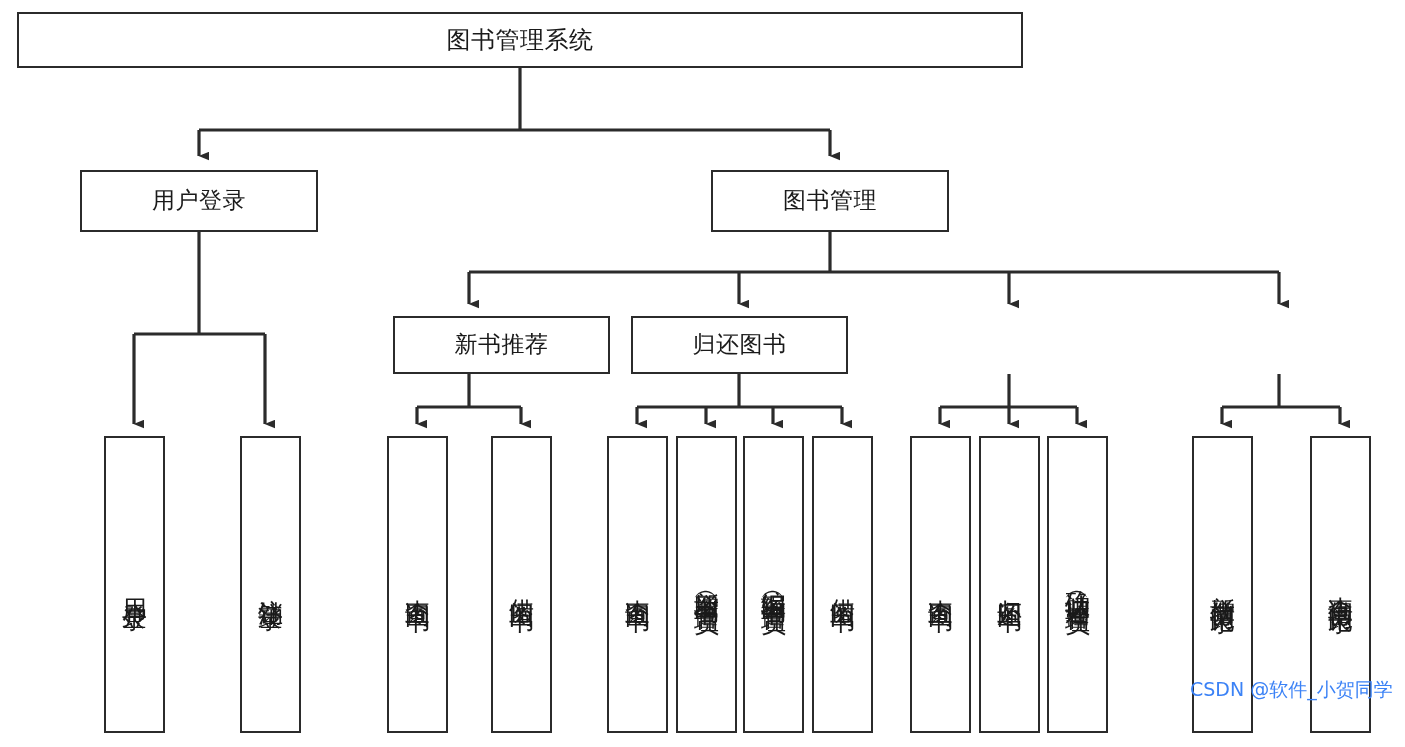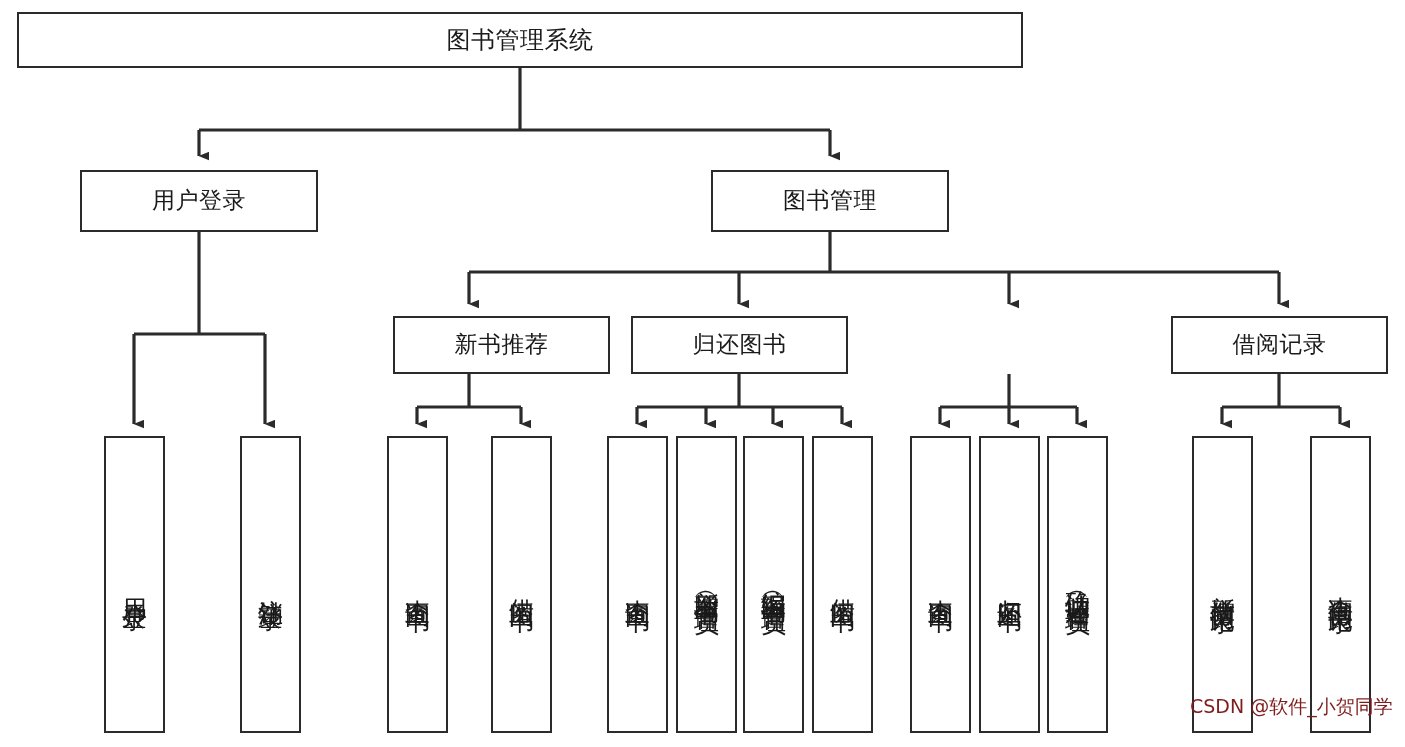--- a/index.html
+++ b/index.html
@@ -58,23 +58,23 @@
     writing-mode: vertical-rl;
     text-orientation: upright;
     font-size: 25px;
     letter-spacing: 3px;
     line-height: 1;
     white-space: nowrap;
   }
   .watermark {
     position: absolute;
     left: 1190px;
-    top: 694px;
+    top: 677px;
     font-size: 19px;
-    color: #7f1d1d;
+    color: #3b82f6;
     white-space: nowrap;
     font-family: "DejaVu Sans", "Liberation Sans", sans-serif;
     pointer-events: none;
   }
 </style>
 </head>
 <body>
 
 <div id="diagram-root">
 
@@ -138,23 +138,20 @@
   <div class="node horizontal" style="left:711px; top:170px; width:238px; height:62px;">
     <span class="node-label">图书管理</span>
   </div>
 
   <div class="node horizontal" style="left:361px; top:316px; width:217px; height:58px;margin-left:32px;">
     <span class="node-label">新书推荐</span>
   </div>
   <div class="node horizontal" style="left:631px; top:316px; width:217px; height:58px;">
     <span class="node-label">归还图书</span>
   </div>
-  <div class="node horizontal" style="left:1171px; top:316px; width:217px; height:58px;">
-    <span class="node-label">借阅记录</span>
-  </div>
 
   <div class="node vertical" style="left:104px; top:436px; width:61px; height:297px;">
     <span class="node-label">用户登录</span>
   </div>
   <div class="node vertical" style="left:240px; top:436px; width:61px; height:297px;">
     <span class="node-label">注销登录</span>
   </div>
 
   <div class="node vertical" style="left:387px; top:436px; width:61px; height:297px;">
     <span class="node-label">查询图书</span>

